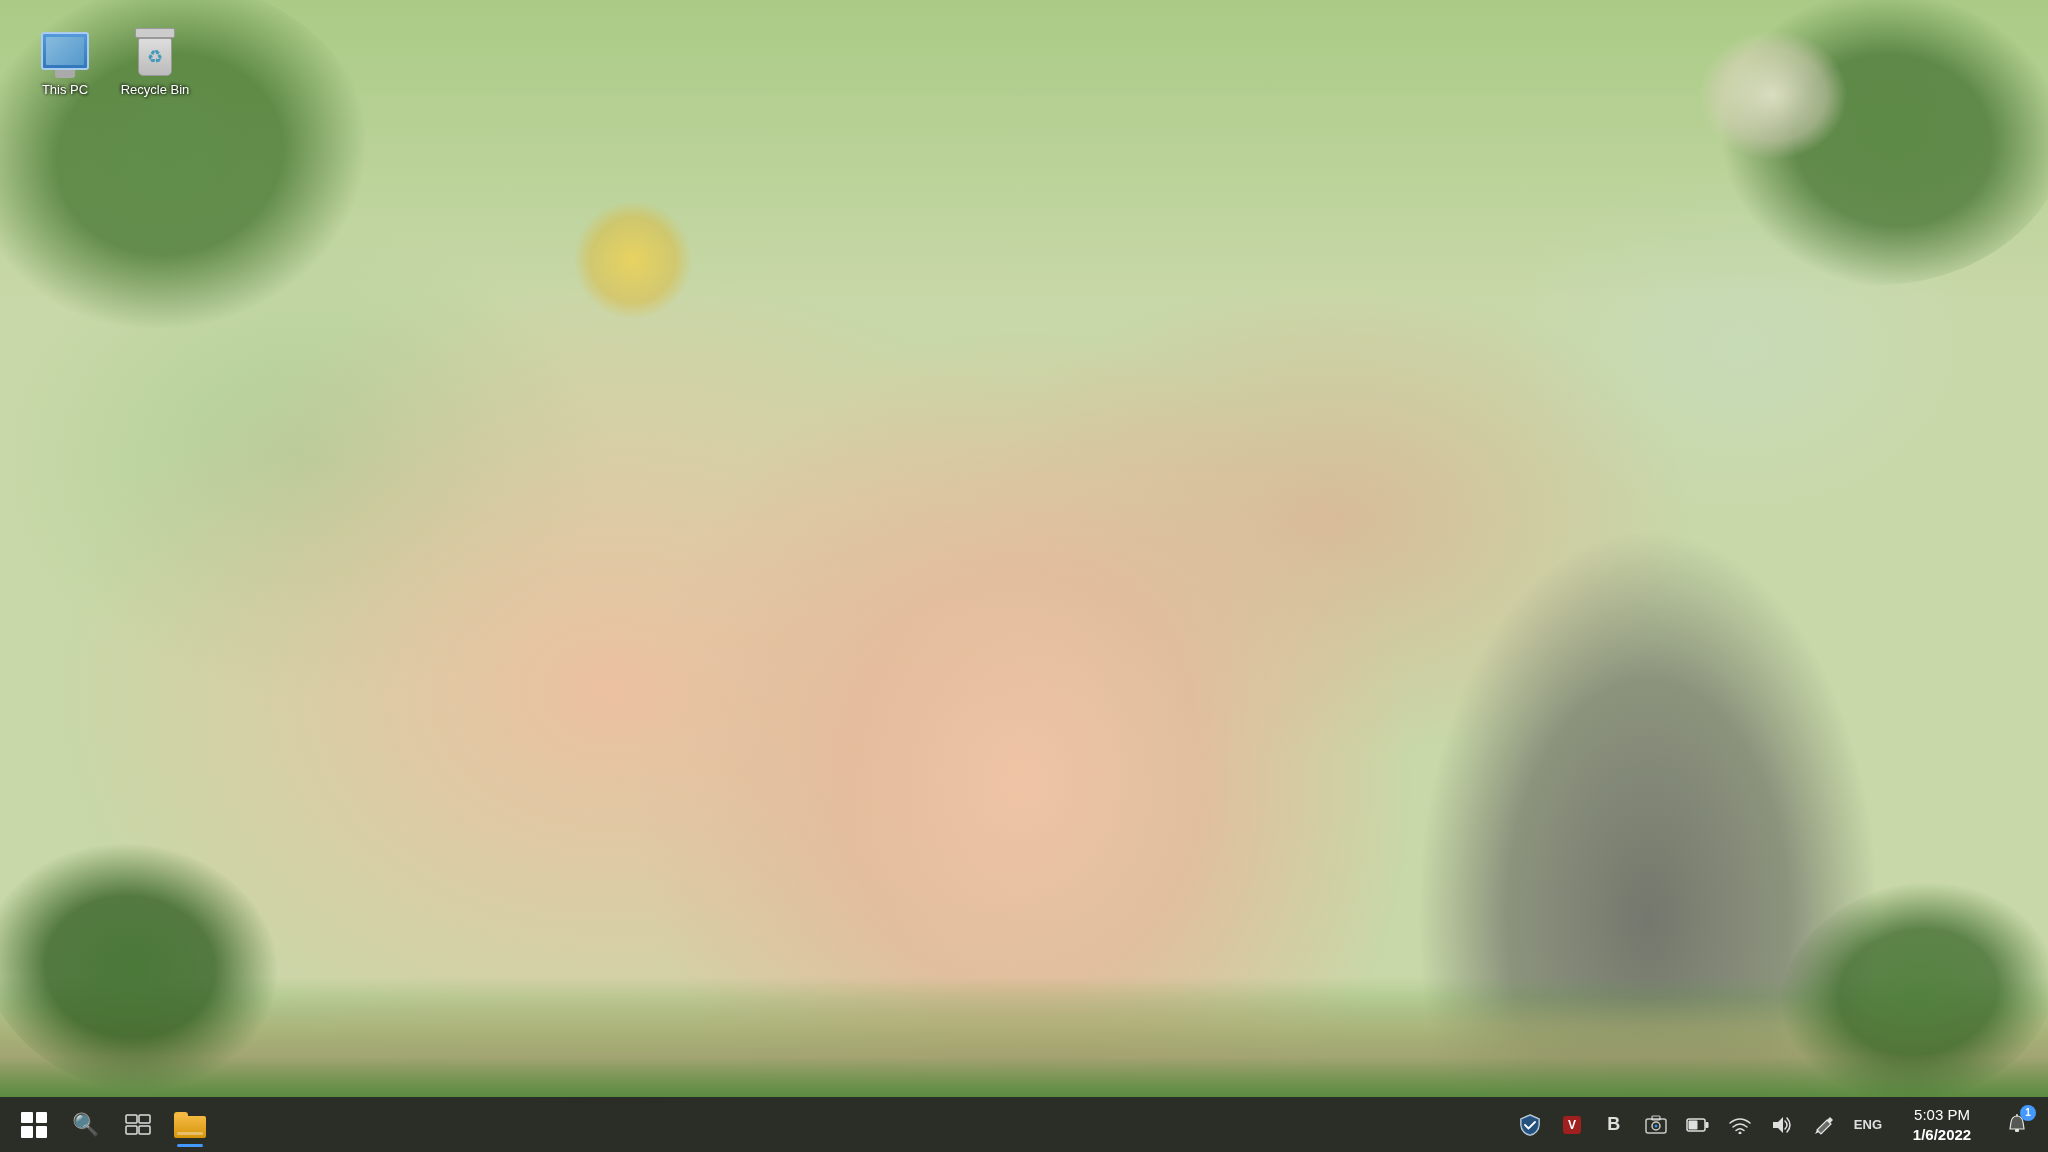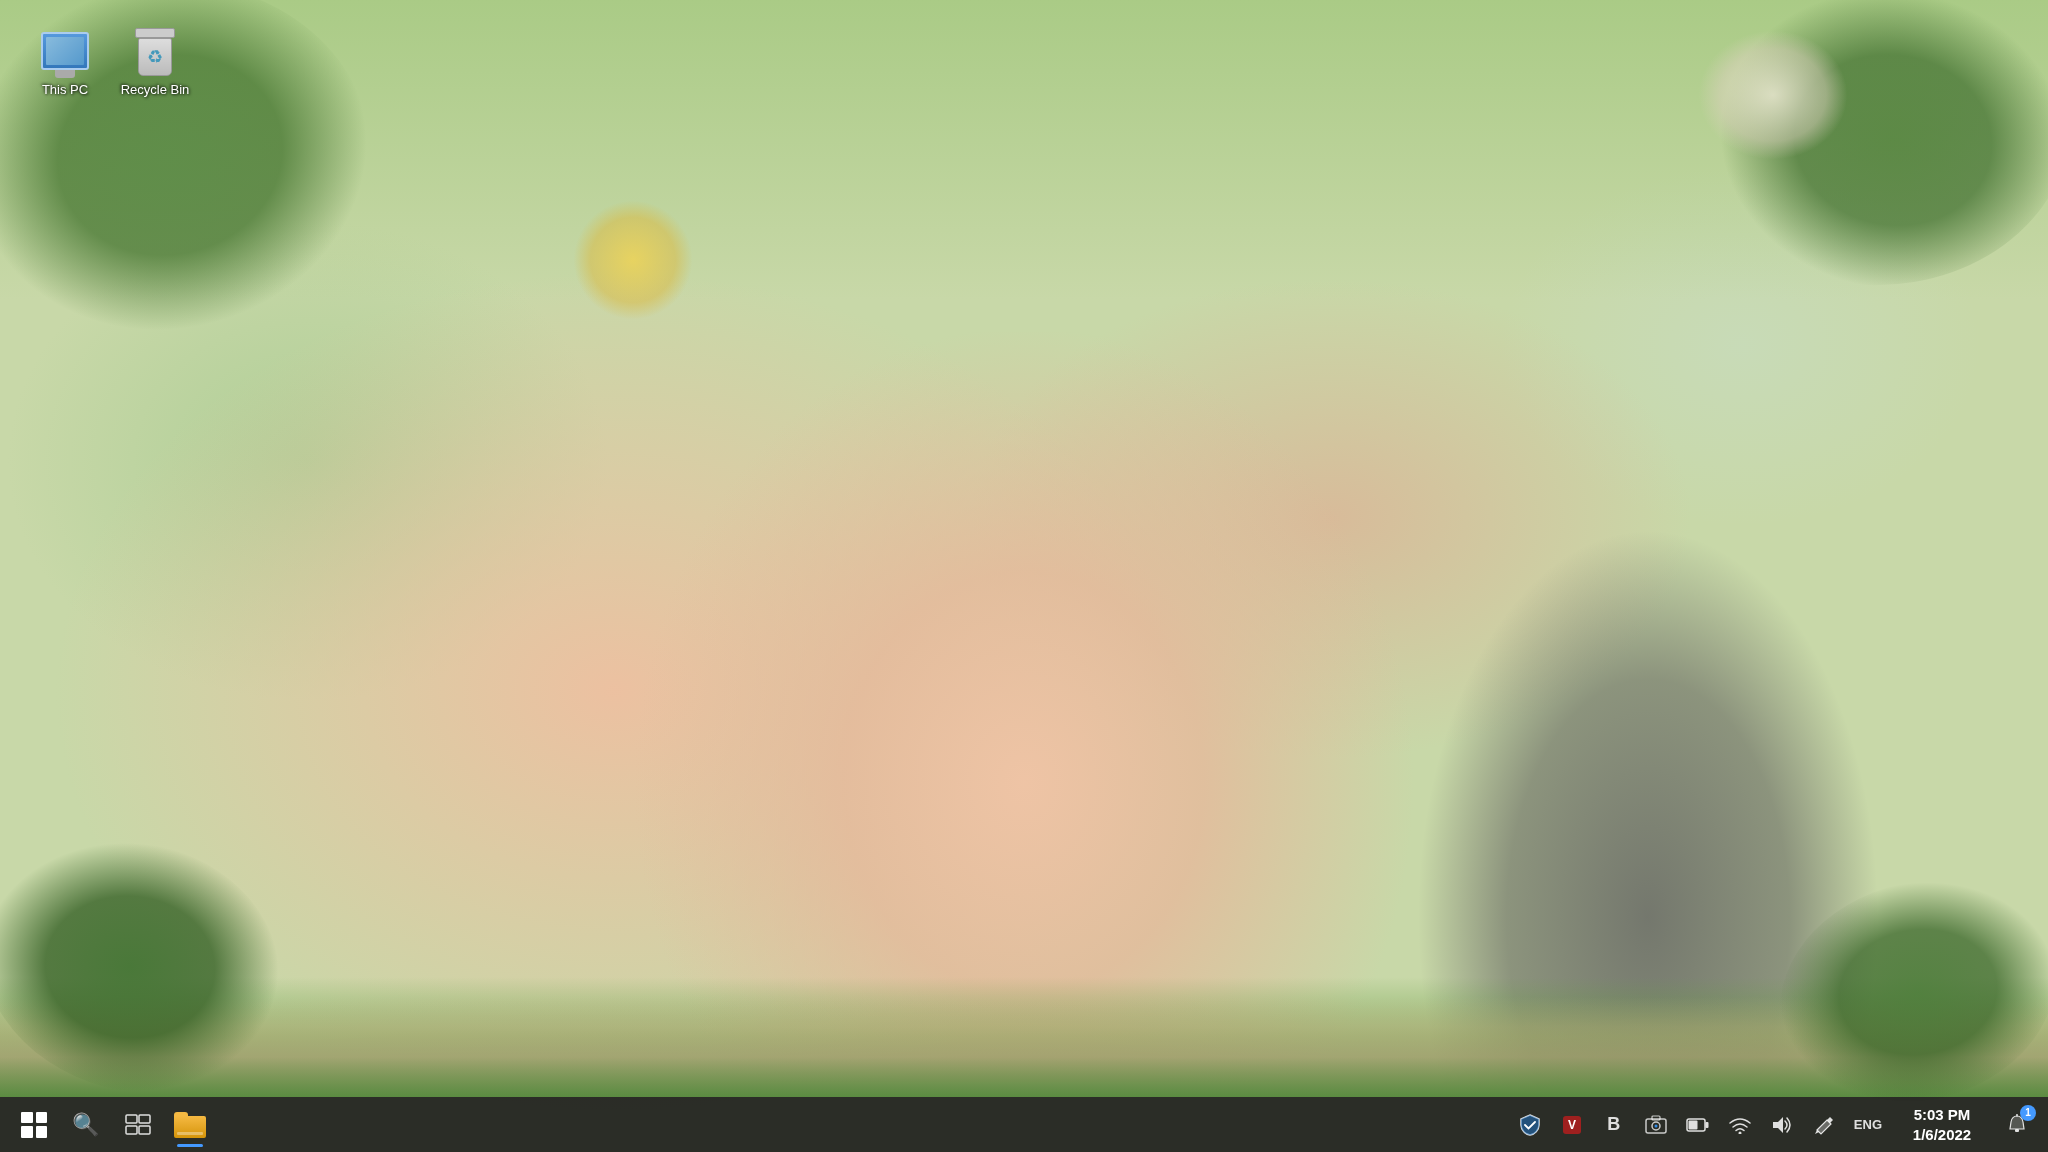--- a/index.html
+++ b/index.html
@@ -368,21 +368,21 @@
       padding: 0 10px;
       cursor: pointer;
       height: 100%;
       border-radius: 2px;
       min-width: 100px;
     }
 
     .clock-time {
       color: white;
       font-size: 15px;
-      font-weight: 700;
+      font-weight: 400;
       line-height: 1.3;
     }
     .clock-date {
       color: white;
       font-size: 15px;
       font-weight: 700;
       line-height: 1.3;
     }
 
     

